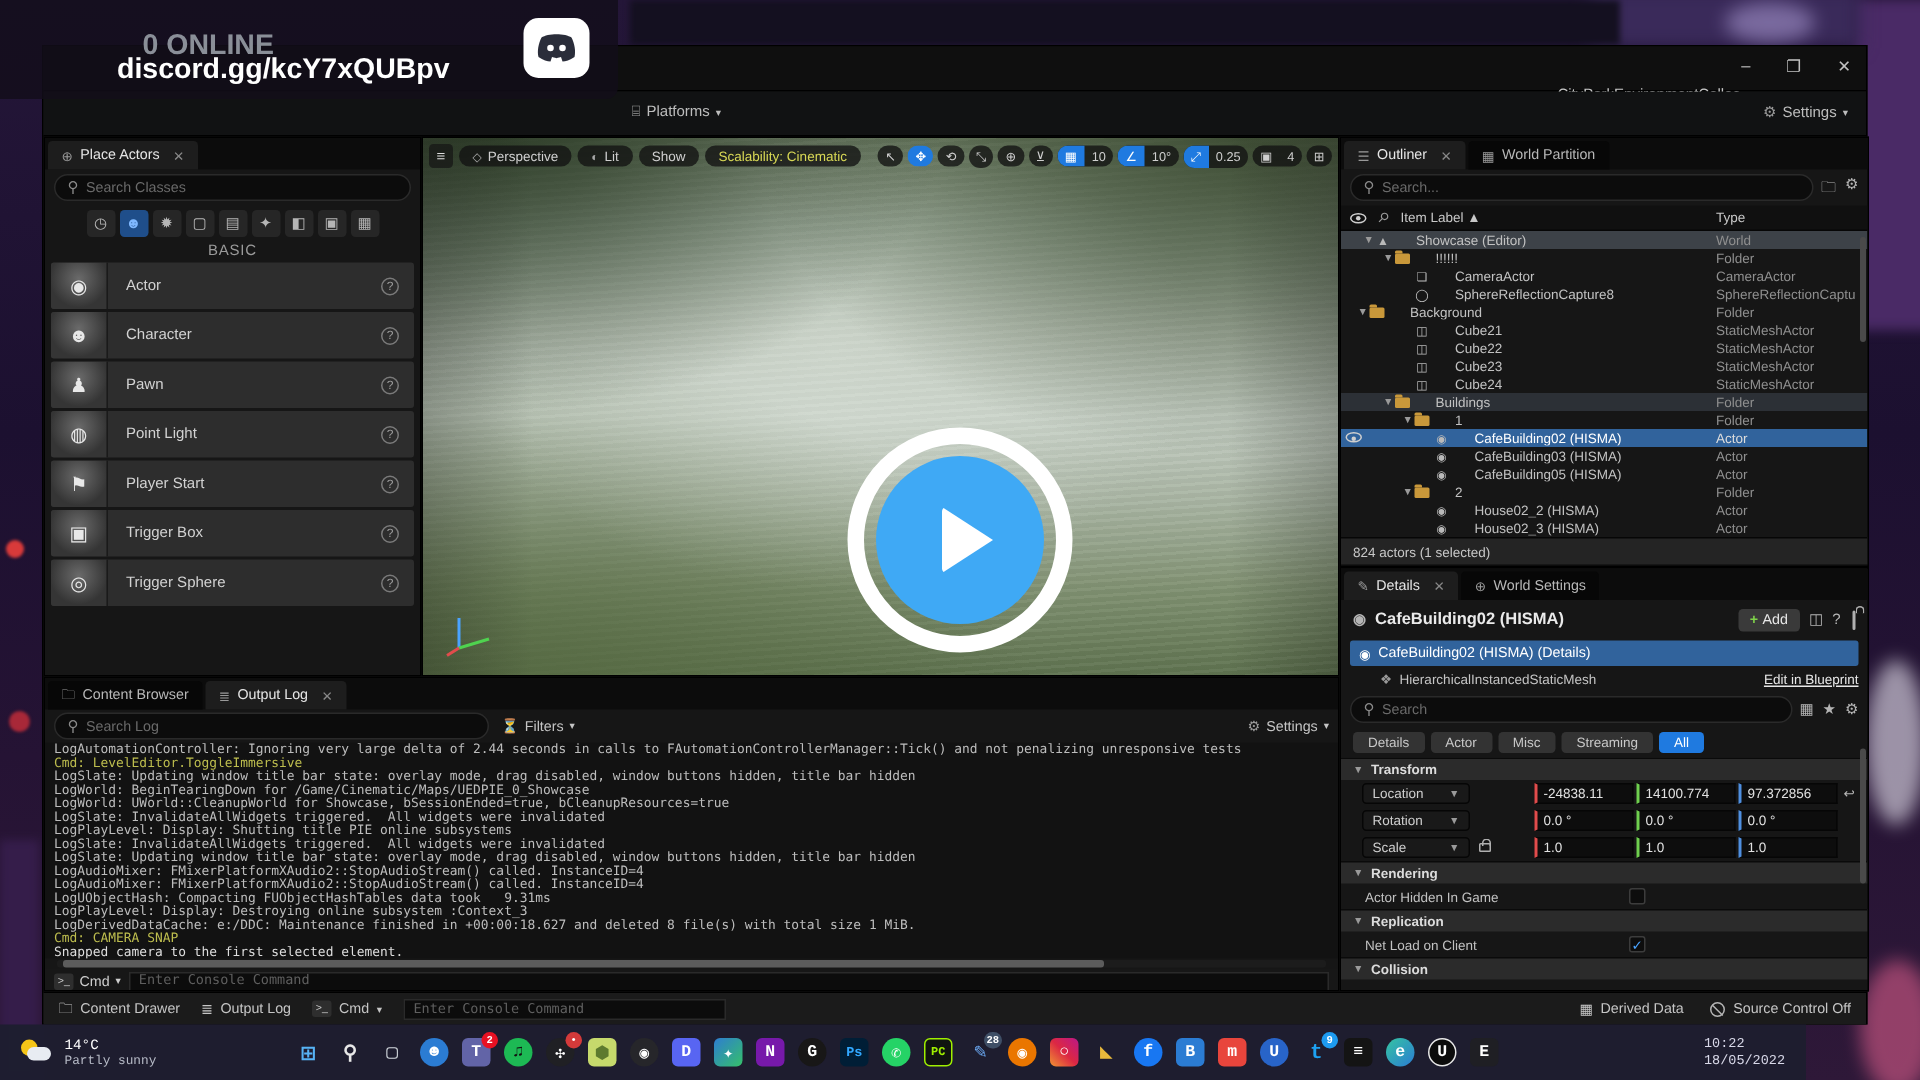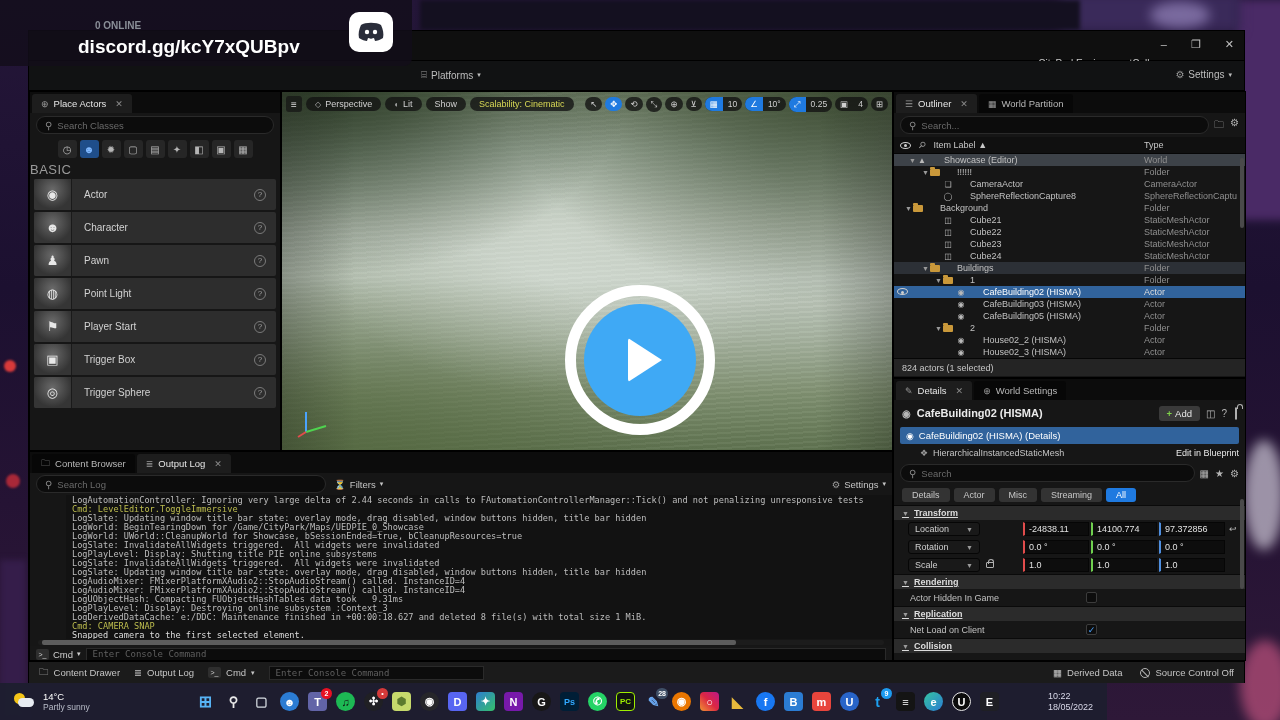--- a/index.html
+++ b/index.html
@@ -46,21 +46,21 @@
     font-size:9.5px; font-family:"Liberation Sans",sans-serif;}
   .searchbox input::placeholder { color:#6a6a6a;}
   .mag { color:#8a8a8a; font-size:10px;}
 
   
   #placeActors { left:0; top:60px; width:252px; height:360px; }
   .palette { display:flex; justify-content:center; gap:3px; padding:3px 0 1px;}
   .pal-ic { width:19px; height:18px; display:flex; align-items:center; justify-content:center;
     background:#262626; border-radius:3px; color:#b5b5b5; font-size:10px;}
   .pal-ic.active { background:#1f4e8a; color:#7fb8ff;}
-  .pa-cat { color:#9a9a9a; font-size:13px; letter-spacing:.5px; padding:3px 0 2px;}
+  .pa-cat { text-align:center; color:#9a9a9a; font-size:10px; letter-spacing:.5px; padding:3px 0 2px;}
   .pa-list { padding:0 4px;}
   .pa-item { display:flex; align-items:center; height:31px; margin-bottom:2px; background:#2d2d2d;
     border-radius:2px; overflow:hidden;}
   .pa-thumb { width:38px; height:31px; background:radial-gradient(circle at 50% 35%,#6a6a6a,#353535 70%);
     display:flex; align-items:center; justify-content:center; color:#e8e8e8; font-size:13px;
     border-right:1px solid #1a1a1a;}
   .pa-label { flex:1; padding-left:12px; color:#d2d2d2; font-size:10px;}
   .pa-help { width:12px; height:12px; border:1px solid #7a7a7a; border-radius:50%; color:#9f9f9f;
     font-size:8px; display:flex; align-items:center; justify-content:center; margin-right:10px;}
 
@@ -115,26 +115,26 @@
   
   #details { left:864px; top:347px; width:353px; height:283px;}
   .det-header { display:flex; align-items:center; gap:6px; height:26px; padding:0 8px;}
   .det-title { font-size:11px; font-weight:bold; color:#eaeaea; flex:1; display:flex; gap:6px; align-items:center;}
   .addbtn { background:#3a3a3a; border-radius:3px; padding:2px 8px; color:#e8e8e8; font-size:9.5px; display:flex; gap:3px;}
   .addbtn .plus { color:#7fd34a; font-weight:bold;}
   .det-mini { color:#b5b5b5; font-size:10px;}
   .inst-row { margin:1px 6px; height:17px; background:var(--selection); border-radius:2px; display:flex;
     align-items:center; gap:5px; padding:0 6px; color:#fff; font-size:9.5px;}
   .comp-row { display:flex; align-items:center; gap:5px; height:16px; padding:0 6px 0 26px; font-size:9px; color:#c5c5c5;}
-  .comp-row .edit-bp { margin-left:auto; color:#e8e8e8; }
+  .comp-row .edit-bp { margin-left:auto; color:#e8e8e8; text-decoration:underline;}
   .filters { display:flex; gap:4px; padding:3px 8px;}
   .fbtn { background:#333; border-radius:3px; padding:2px 10px; font-size:9px; color:#c8c8c8;}
   .fbtn.on { background:var(--accent); color:#fff;}
   .sec-head { height:15px; background:#2b2b2b; display:flex; align-items:center; gap:5px;
-    padding:0 8px; color:#dcdcdc; font-size:9px; font-weight:bold; border-top:1px solid #0a0a0a;text-decoration:underline;}
+    padding:0 8px; color:#dcdcdc; font-size:9px; font-weight:bold; border-top:1px solid #0a0a0a;}
   .sec-head .arr { font-size:7px; color:#9a9a9a;}
   .tr-row { display:flex; align-items:center; height:18px; padding:0 6px 0 14px; gap:4px;}
   .tr-pill { width:72px; height:14px; background:#191919; border:1px solid #060606; border-radius:3px;
     color:#cfcfcf; font-size:9px; display:flex; align-items:center; padding:0 6px; gap:5px;}
   .tr-pill .cv { margin-left:auto; font-size:7px; color:#9a9a9a;}
   .tr-vals { margin-left:auto; display:flex; gap:2px; align-items:center;}
   .tv { width:66px; height:14px; background:#0d0d0d; border:1px solid #060606; font-size:9px;
     color:#e2e2e2; display:flex; align-items:center; padding:0 4px;}
   .tv.bx { border-left:2px solid #e14c4c;}
   .tv.by { border-left:2px solid #6fcf4f;}
@@ -148,21 +148,21 @@
     margin-left:auto; margin-right:140px; display:flex; align-items:center; justify-content:center;
     color:#4aa3ff; font-size:9px;}
 
   
   #bottomPanel { left:0; top:420px; width:864px; height:210px;}
   .bp-search { display:flex; align-items:center; gap:8px; padding:2px 6px;}
   .bp-search .searchbox { max-width:290px;}
   .filters-lbl { display:flex; align-items:center; gap:4px; color:#c5c5c5; font-size:9.5px;}
   .bp-settings { margin-left:auto; display:flex; align-items:center; gap:4px; color:#c5c5c5; font-size:9.5px;}
   .log { height:144px; overflow:hidden; padding:1px 0 0 6px; background:#121212;
-    font-family:"DejaVu Sans Mono", monospace; font-size:8.6px; line-height:9px;margin-left:36px; }
+    font-family:"DejaVu Sans Mono", monospace; font-size:8.6px; line-height:9px; }
   .log div { white-space:pre; color:var(--log-text);}
   .log div.cmd { color:var(--cmd-text);}
   .log div.white { color:#dedede;}
   .hscroll { height:5px; margin:1px 8px; background:#1c1c1c; border-radius:2px; position:relative;}
   .hscroll .thumb { position:absolute; left:4px; top:0; height:5px; width:82%; background:#5c5c5c; border-radius:2px;}
   .cmdrow { display:flex; align-items:center; gap:5px; height:16px; padding:0 6px; background:#171717;}
   .cmdrow .cmdlab { display:flex; gap:4px; align-items:center; color:#cfcfcf; font-size:9.5px;}
   .cmd-input { flex:1; height:13px; background:#0c0c0c; border:1px solid #2a2a2a; color:#cfcfcf;
     font-size:9px; padding:0 6px; font-family:"DejaVu Sans Mono",monospace;}
   .cmd-input::placeholder { color:#5f5f5f;}
@@ -176,36 +176,36 @@
   .sb-input { width:215px; height:14px; background:#0c0c0c; border:1px solid #2a2a2a; color:#cfcfcf;
     font-size:9px; padding:0 6px; font-family:"DejaVu Sans Mono",monospace;}
   .sb-input::placeholder { color:#5f5f5f;}
   .sb-right { margin-left:auto; display:flex; gap:18px; align-items:center;}
   .nosc { width:10px; height:10px; border:1px solid #b5b5b5; border-radius:50%; position:relative;}
   .nosc::after { content:''; position:absolute; left:-1px; top:4px; width:10px; height:1px; background:#b5b5b5; transform:rotate(45deg);}
 
   
   .discord-ov { position:absolute; left:0; top:0; width:412px; height:66px; z-index:5;
     background:rgba(18,14,26,.82); border-radius:0 0 8px 0; }
-  .d-online { position:absolute; left:95px; top:20px; color:#8a8f98; font-weight:bold; font-size:10px;}
+  .d-online { position:absolute; left:95px; top:20px; color:#8a8f98; font-weight:bold; font-size:19px;}
   .d-invite { position:absolute; left:78px; top:36px; color:#fff; font-weight:bold; font-size:19px;}
   .d-logo { position:absolute; left:349px; top:12px; width:44px; height:40px; background:#fff;
     border-radius:10px; display:flex; align-items:center; justify-content:center;}
 
   
   .playwrap { position:absolute; left:565px; top:285px; width:150px; height:150px; z-index:6;}
   .play-ring { position:absolute; inset:0; border-radius:50%; border:11px solid #fff;}
   .play-circle { position:absolute; left:19px; top:19px; width:112px; height:112px; border-radius:50%;
     background:#3fa9f5; display:flex; align-items:center; justify-content:center;}
   .play-tri { width:0; height:0; border-left:34px solid #fff; border-top:22px solid transparent;
     border-bottom:22px solid transparent; margin-left:10px; border-radius:3px;}
 
   
-  .taskbar { position:absolute; left:0; top:683px; width:1107px; height:37px; z-index:7;
-    background:rgba(30,30,48,.97); display:flex; align-items:center;}
+  .taskbar { position:absolute; left:0; top:683px; width:1204px; height:37px; z-index:7;
+    background:rgba(30,30,48,.97); display:flex; align-items:center;font-family:Liberation Mono, monospace;}
   .weather { position:absolute; left:14px; display:flex; align-items:center; gap:7px;}
   .w-ic { position:relative; width:22px; height:18px;}
   .w-sun { position:absolute; left:0; top:0; width:11px; height:11px; border-radius:50%; background:#f5c518;}
   .w-cloud { position:absolute; left:4px; top:5px; width:16px; height:9px; border-radius:6px; background:#e8ecf2;}
   .w-txt div:first-child { color:#fff; font-size:9.5px;}
   .w-txt div:last-child { color:#b8bcc8; font-size:8.5px;}
   .tb-icons { position:absolute; left:196px; display:flex; gap:9px; align-items:center;}
   .tb-ic { position:relative; width:19px; height:19px; display:flex; align-items:center; justify-content:center;
     font-size:11px; font-weight:bold; border-radius:4px; color:#fff;}
   .tb-ic.circle { border-radius:50%;}
@@ -661,21 +661,21 @@
         <span class="bp-settings">
           <span class="gear">⚙</span>
           <span>Settings</span>
           <span style="font-size:7px">▾</span>
         </span>
       </div>
       <div class="log">
           <div>LogAutomationController: Ignoring very large delta of 2.44 seconds in calls to FAutomationControllerManager::Tick() and not penalizing unresponsive tests</div>
           <div class="cmd">Cmd: LevelEditor.ToggleImmersive</div>
           <div>LogSlate: Updating window title bar state: overlay mode, drag disabled, window buttons hidden, title bar hidden</div>
-          <div>LogWorld: BeginTearingDown for /Game/CityPark/Maps/UEDPIE_0_Showcase</div>
+          <div>LogWorld: BeginTearingDown for /Game/Cinematic/Maps/UEDPIE_0_Showcase</div>
           <div>LogWorld: UWorld::CleanupWorld for Showcase, bSessionEnded=true, bCleanupResources=true</div>
           <div>LogSlate: InvalidateAllWidgets triggered.  All widgets were invalidated</div>
           <div>LogPlayLevel: Display: Shutting title PIE online subsystems</div>
           <div>LogSlate: InvalidateAllWidgets triggered.  All widgets were invalidated</div>
           <div>LogSlate: Updating window title bar state: overlay mode, drag disabled, window buttons hidden, title bar hidden</div>
           <div>LogAudioMixer: FMixerPlatformXAudio2::StopAudioStream() called. InstanceID=4</div>
           <div>LogAudioMixer: FMixerPlatformXAudio2::StopAudioStream() called. InstanceID=4</div>
           <div>LogUObjectHash: Compacting FUObjectHashTables data took   9.31ms</div>
           <div>LogPlayLevel: Display: Destroying online subsystem :Context_3</div>
           <div>LogDerivedDataCache: e:/DDC: Maintenance finished in +00:00:18.627 and deleted 8 file(s) with total size 1 MiB.</div>

